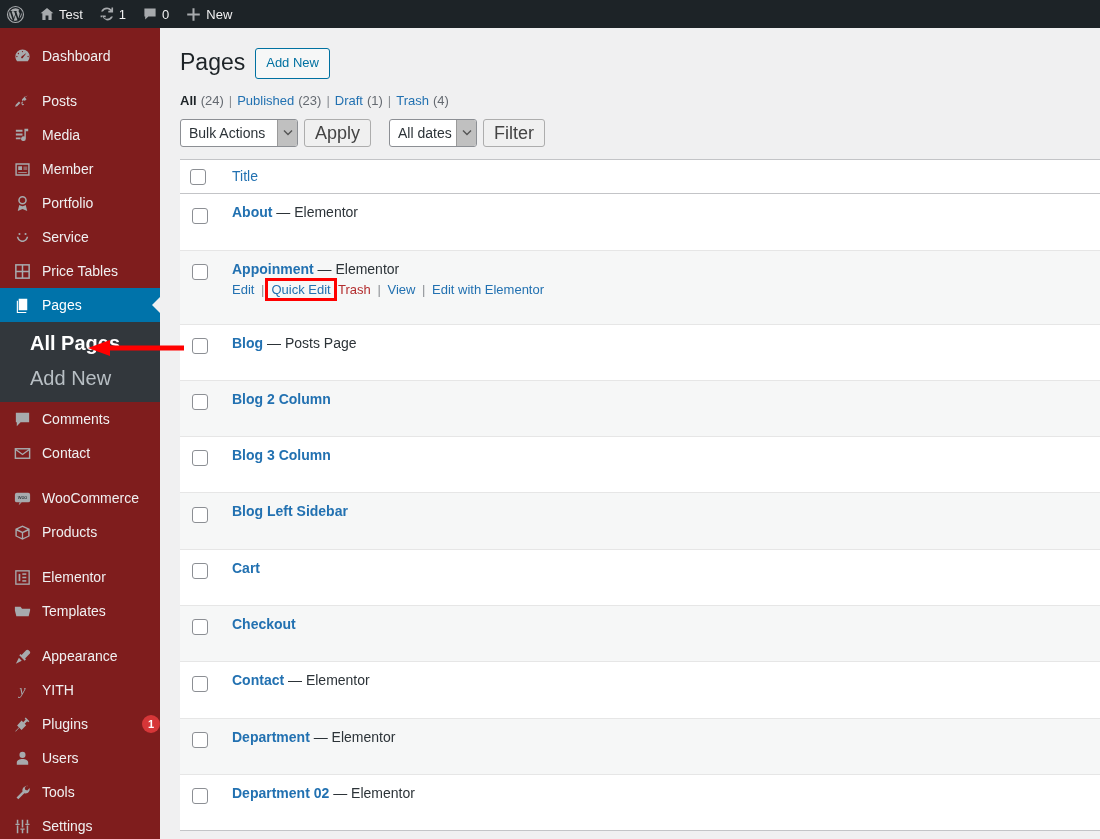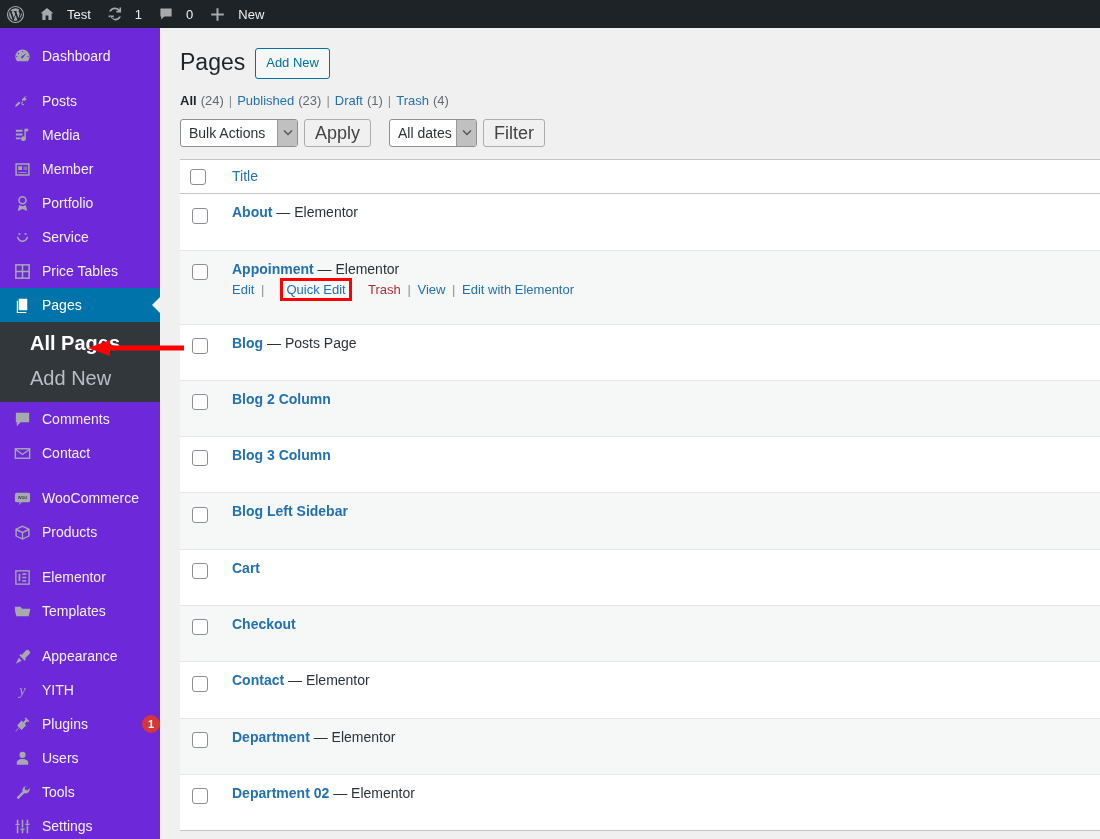--- a/index.html
+++ b/index.html
@@ -15,33 +15,33 @@
   #adminbar {
     position: absolute; top: 0; left: 0;
     width: 1100px; height: 28px;
     background: #1d2327;
     display: flex; align-items: center;
     color: #f0f0f1;
     font-size: 13px;
     z-index: 40;
   }
   .ab-item {
-    display: flex; align-items: center; gap: 12px;
+    display: flex; align-items: center; gap: 4px;
     height: 28px; padding: 0 8px;
     color: #f0f0f1; white-space: nowrap;
   }
   .ab-item .ab-ico { display: inline-flex; align-items: center; justify-content: center; }
   .ab-item .ab-ico svg { display: block; }
   #ab-wp { padding-left: 6px; padding-right: 6px; }
 
   
   #adminmenuwrap {
     position: absolute; top: 28px; left: 0;
     width: 160px; height: 811px;
-    background: #6d28d9;
+    background: #7f1d1d;
     z-index: 30;
   }
   .menu-top {
     position: relative;
     display: flex; align-items: center;
     height: 34px;
     padding-left: 12px;
     color: #f0f0f1;
     font-size: 14px;
     line-height: 1;
@@ -237,21 +237,21 @@
     font-size: 13px;
     color: #8c8f94;
     white-space: nowrap;
   }
   .row-actions a { color: #2271b1; text-decoration: none; }
   .row-actions a.trash-link { color: #b32d2e; }
   .row-actions .sep { color: #8c8f94; margin: 0 3px; }
   .highlight-box {
     display: inline-block;
     padding: 1px 3px;
-    margin: 0 16px;
+    margin: 0 1px;
     outline: 3px solid #ff0000;
     outline-offset: 0px;
     position: relative;
   }
 
   
   #arrow-annotation {
     position: absolute;
     left: 88px; top: 340px;
     width: 96px; height: 16px;

